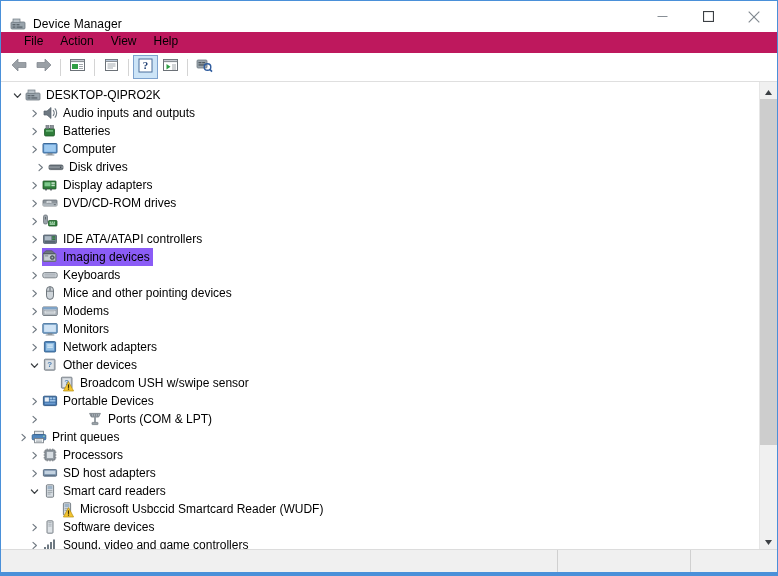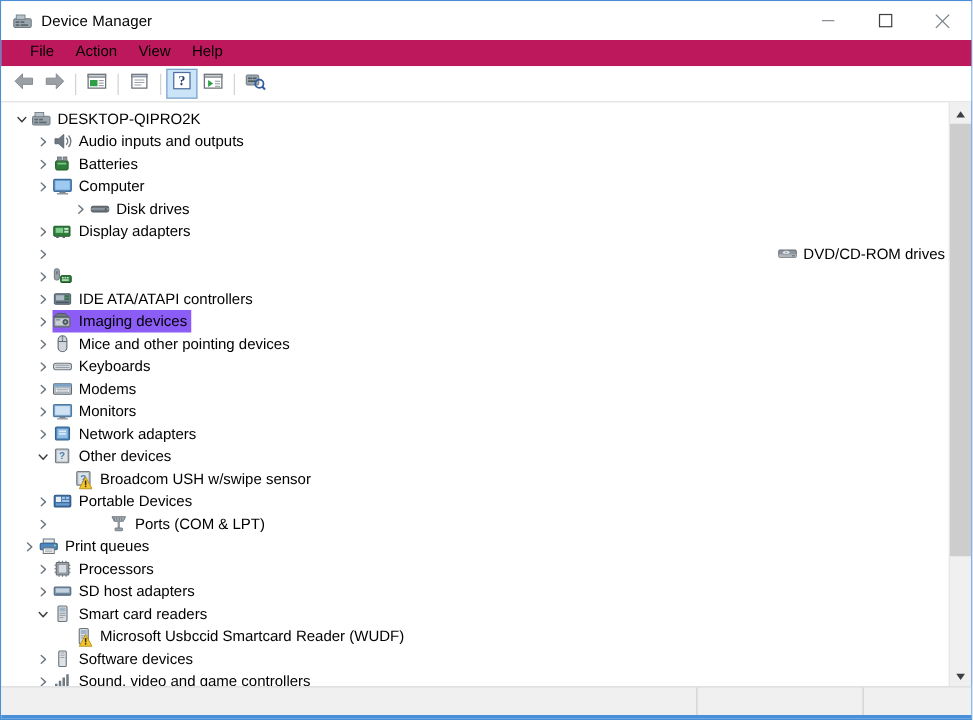--- a/index.html
+++ b/index.html
@@ -16,21 +16,21 @@
     border: 1px solid #4a90d9;
     background: #ffffff;
     display: flex;
     flex-direction: column;
   }
   
   #titlebar {
     height: 31px;
     min-height: 31px;
     display: flex;
-    align-items: center;
+    align-items: flex-end;
     background: #ffffff;
     position: relative;
   }
   #title-left {
     display: flex;
     align-items: center;
     padding-left: 9px;
     gap: 7px;
   }
   #title-text {
@@ -389,21 +389,21 @@
               <svg width="16" height="16" viewBox="0 0 16 16">
                 <rect x="1" y="2.5" width="14" height="9.5" rx="0.8" fill="#5e93c9" stroke="#3c6a99" stroke-width="1"></rect>
                 <rect x="2.2" y="3.7" width="11.6" height="7.1" fill="#9ecaf0"></rect>
                 <rect x="5.5" y="12.2" width="5" height="1.6" fill="#7d858c"></rect>
                 <rect x="3.5" y="13.4" width="9" height="1.1" rx="0.4" fill="#8f979e"></rect>
               </svg>
             </span>
             <span class="node-label">Computer</span>
           </span>
         </div>
-        <div class="row" style="padding-left: 31px; margin-left: 24px;">
+        <div class="row" style="padding-left: 31px;">
           <span class="twisty">
             <svg width="9" height="9" viewBox="0 0 9 9">
               <path d="M3 1.4 L6.4 4.5 L3 7.6" fill="none" stroke="#6f7880" stroke-width="1.1" stroke-linecap="round" stroke-linejoin="round"></path>
             </svg>
           </span>
           <span class="selbox">
             <span class="node-icon">
               <svg width="16" height="16" viewBox="0 0 16 16">
                 <rect x="1" y="6" width="14" height="4.6" rx="1.4" fill="#6b747c" stroke="#4f585f" stroke-width="0.8"></rect>
                 <rect x="1" y="7.4" width="14" height="1.5" fill="#8d959c"></rect>
@@ -426,21 +426,21 @@
                 <rect x="2.5" y="5.3" width="6" height="4" fill="#7ec98c"></rect>
                 <rect x="9.4" y="5.3" width="3.4" height="1.6" fill="#c5e4cb"></rect>
                 <rect x="9.4" y="7.6" width="3.4" height="1.6" fill="#c5e4cb"></rect>
                 <rect x="3" y="11.8" width="2" height="1.6" fill="#5a6268"></rect>
                 <rect x="8" y="11.8" width="2" height="1.6" fill="#5a6268"></rect>
               </svg>
             </span>
             <span class="node-label">Display adapters</span>
           </span>
         </div>
-        <div class="row" style="padding-left: 25px; justify-content: space-between;">
+        <div class="row" style="padding-left: 25px;">
           <span class="twisty">
             <svg width="9" height="9" viewBox="0 0 9 9">
               <path d="M3 1.4 L6.4 4.5 L3 7.6" fill="none" stroke="#6f7880" stroke-width="1.1" stroke-linecap="round" stroke-linejoin="round"></path>
             </svg>
           </span>
           <span class="selbox">
             <span class="node-icon">
               <svg width="16" height="16" viewBox="0 0 16 16">
                 <rect x="1" y="5" width="14" height="6" rx="0.8" fill="#8d959c" stroke="#646c73" stroke-width="0.8"></rect>
                 <rect x="1" y="8.4" width="14" height="2.6" fill="#aeb6bc"></rect>
@@ -513,44 +513,44 @@
         </div>
         <div class="row" style="padding-left: 25px;">
           <span class="twisty">
             <svg width="9" height="9" viewBox="0 0 9 9">
               <path d="M3 1.4 L6.4 4.5 L3 7.6" fill="none" stroke="#6f7880" stroke-width="1.1" stroke-linecap="round" stroke-linejoin="round"></path>
             </svg>
           </span>
           <span class="selbox">
             <span class="node-icon">
               <svg width="16" height="16" viewBox="0 0 16 16">
+                <rect x="0.8" y="5.6" width="14.4" height="5.2" rx="1.8" fill="#d3d9de" stroke="#6f777e" stroke-width="0.9"></rect>
+                <line x1="2.4" y1="7.2" x2="13.6" y2="7.2" stroke="#8f979e" stroke-width="0.7"></line>
+                <line x1="2.4" y1="9" x2="13.6" y2="9" stroke="#8f979e" stroke-width="0.7"></line>
+              </svg>
+            </span>
+            <span class="node-label">Keyboards</span>
+          </span>
+        </div>
+        <div class="row" style="padding-left: 25px;">
+          <span class="twisty">
+            <svg width="9" height="9" viewBox="0 0 9 9">
+              <path d="M3 1.4 L6.4 4.5 L3 7.6" fill="none" stroke="#6f7880" stroke-width="1.1" stroke-linecap="round" stroke-linejoin="round"></path>
+            </svg>
+          </span>
+          <span class="selbox">
+            <span class="node-icon">
+              <svg width="16" height="16" viewBox="0 0 16 16">
                 <rect x="4.5" y="1.6" width="7" height="12.8" rx="3.5" fill="#cfd5da" stroke="#616a71" stroke-width="0.9"></rect>
                 <line x1="8" y1="1.8" x2="8" y2="6.2" stroke="#616a71" stroke-width="0.8"></line>
                 <line x1="4.6" y1="6.2" x2="11.4" y2="6.2" stroke="#616a71" stroke-width="0.8"></line>
                 <rect x="7.3" y="2.6" width="1.4" height="2.4" rx="0.6" fill="#8d959c"></rect>
               </svg>
             </span>
             <span class="node-label">Mice and other pointing devices</span>
-          </span>
-        </div>
-        <div class="row" style="padding-left: 25px;">
-          <span class="twisty">
-            <svg width="9" height="9" viewBox="0 0 9 9">
-              <path d="M3 1.4 L6.4 4.5 L3 7.6" fill="none" stroke="#6f7880" stroke-width="1.1" stroke-linecap="round" stroke-linejoin="round"></path>
-            </svg>
-          </span>
-          <span class="selbox">
-            <span class="node-icon">
-              <svg width="16" height="16" viewBox="0 0 16 16">
-                <rect x="0.8" y="5.6" width="14.4" height="5.2" rx="1.8" fill="#d3d9de" stroke="#6f777e" stroke-width="0.9"></rect>
-                <line x1="2.4" y1="7.2" x2="13.6" y2="7.2" stroke="#8f979e" stroke-width="0.7"></line>
-                <line x1="2.4" y1="9" x2="13.6" y2="9" stroke="#8f979e" stroke-width="0.7"></line>
-              </svg>
-            </span>
-            <span class="node-label">Keyboards</span>
           </span>
         </div>
         <div class="row" style="padding-left: 25px;">
           <span class="twisty">
             <svg width="9" height="9" viewBox="0 0 9 9">
               <path d="M3 1.4 L6.4 4.5 L3 7.6" fill="none" stroke="#6f7880" stroke-width="1.1" stroke-linecap="round" stroke-linejoin="round"></path>
             </svg>
           </span>
           <span class="selbox">
             <span class="node-icon">

